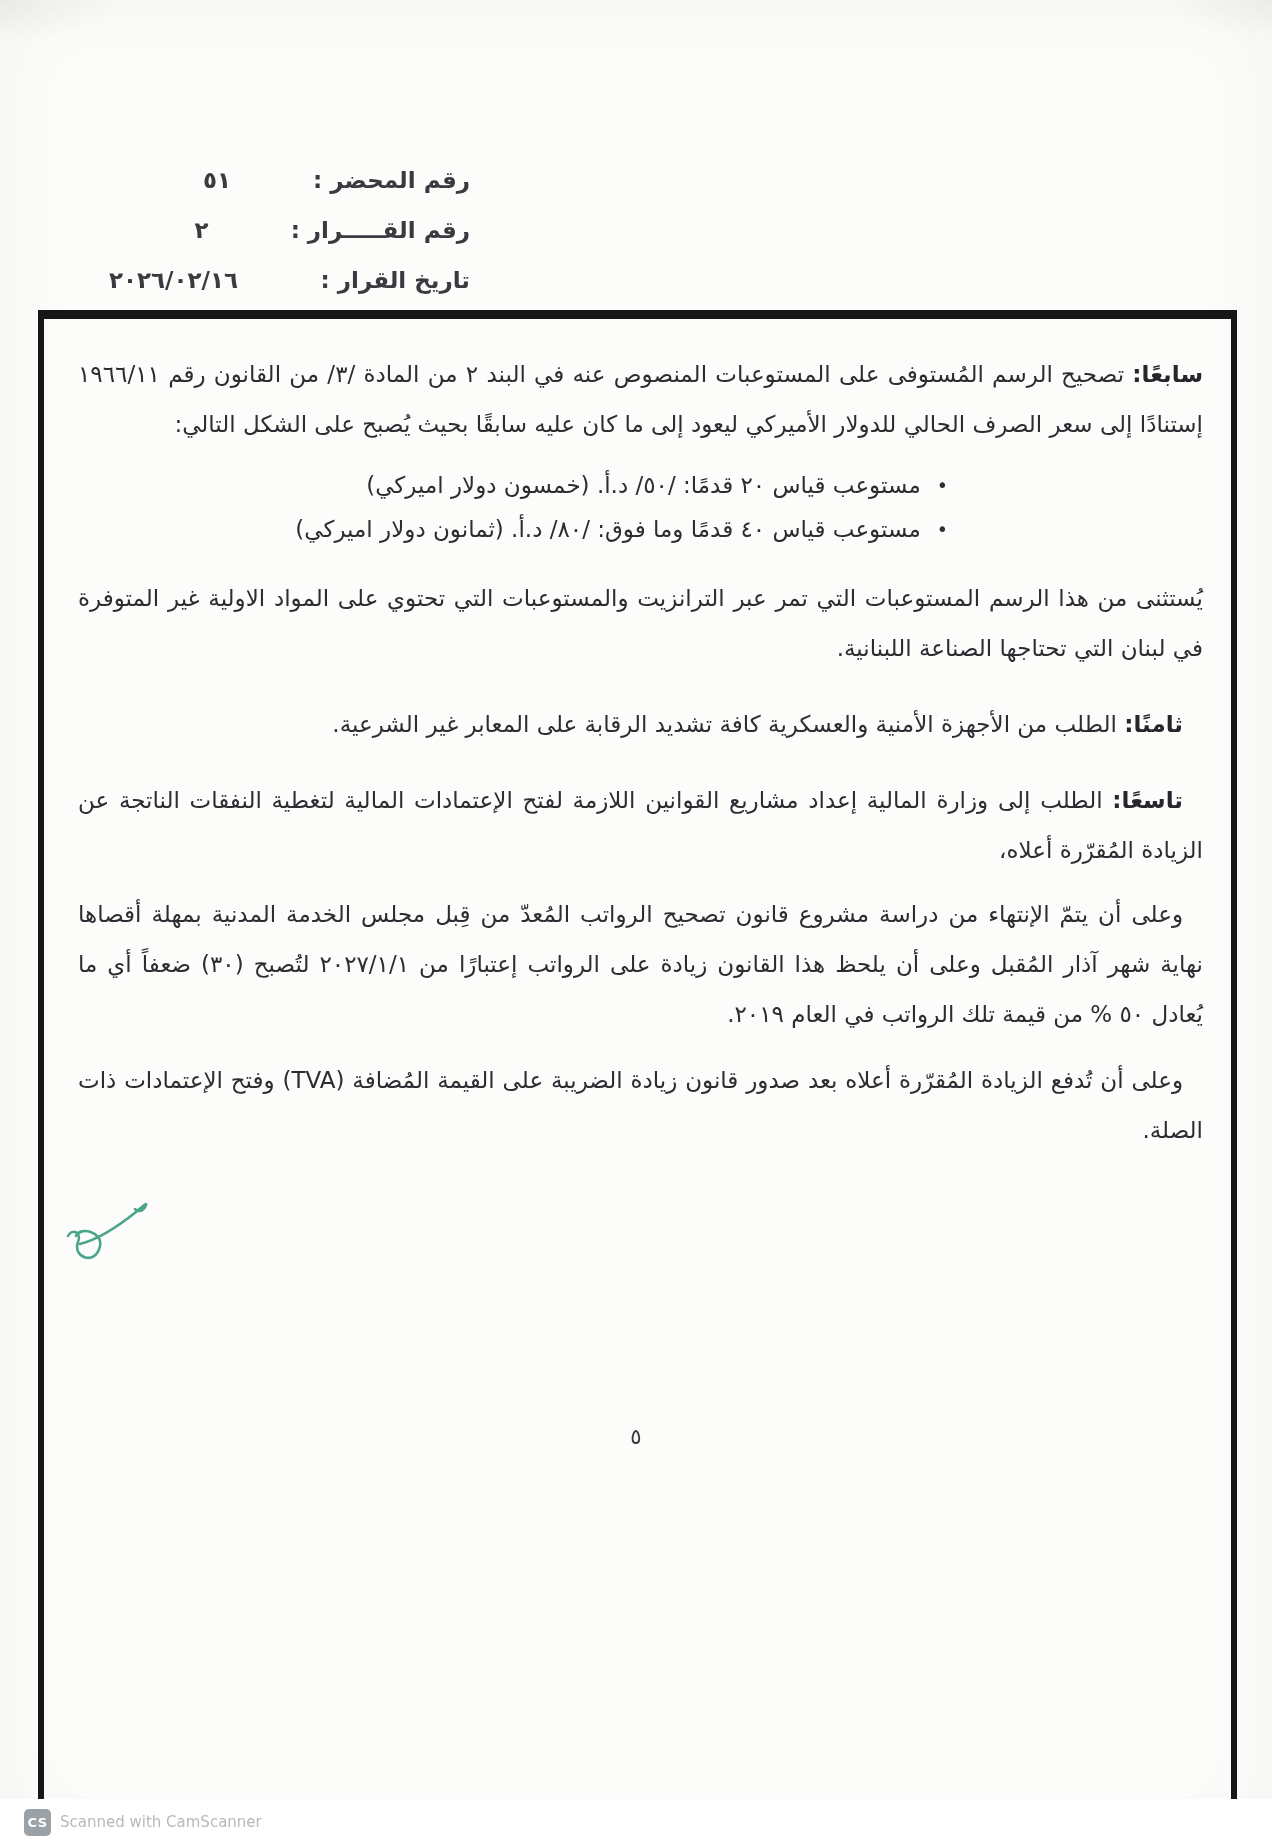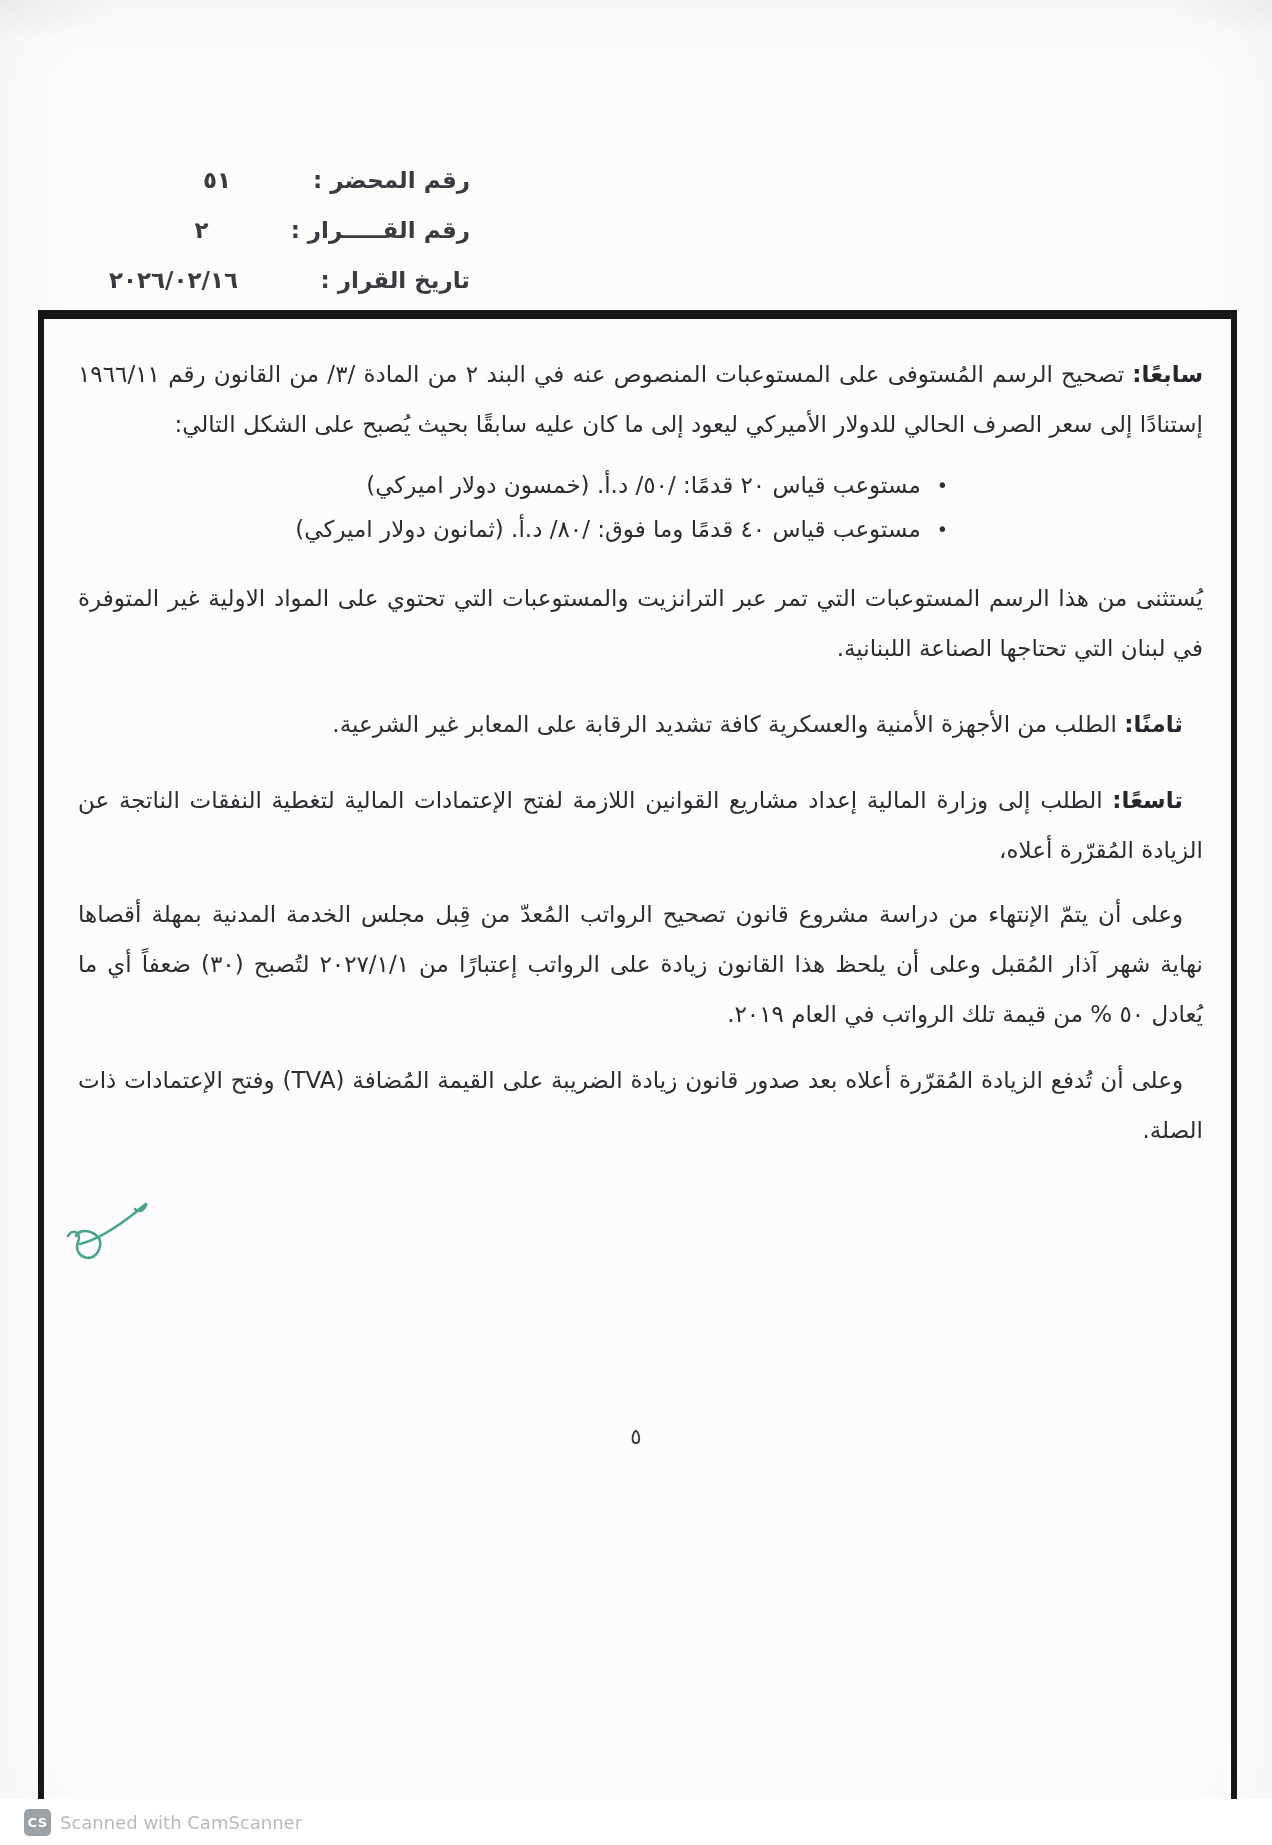--- a/index.html
+++ b/index.html
@@ -70,21 +70,21 @@
     display:flex; align-items:center; gap:9px;
     direction:ltr; padding-left:24px; box-sizing:border-box;
     z-index:5;
   }
   .cs-badge {
     width:27px; height:27px; border-radius:5px;
     background:#9aa1a7; color:#ffffff;
     font-weight:bold; font-size:13px; letter-spacing:0.5px;
     display:flex; align-items:center; justify-content:center;
   }
-  .scanner-text { color:#b7babd; font-size:18px; }
+  .scanner-text { color:#b7babd; font-size:15px; }
 </style>
 </head>
 <body>
 
 <div class="page">
 
   <div class="header">
     <div class="header-row">
       <span class="header-label">رقم المحضر :</span><span class="header-value">٥١</span>
     </div>

